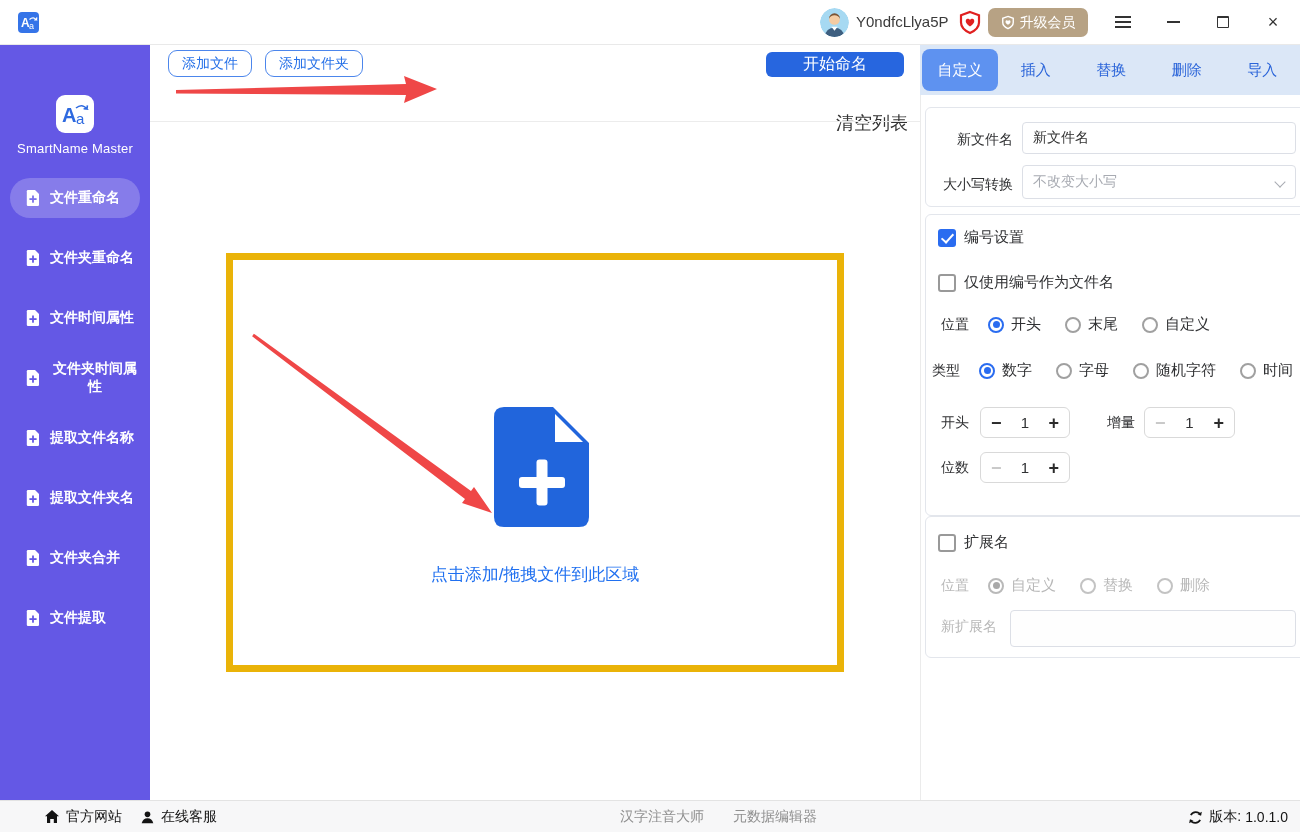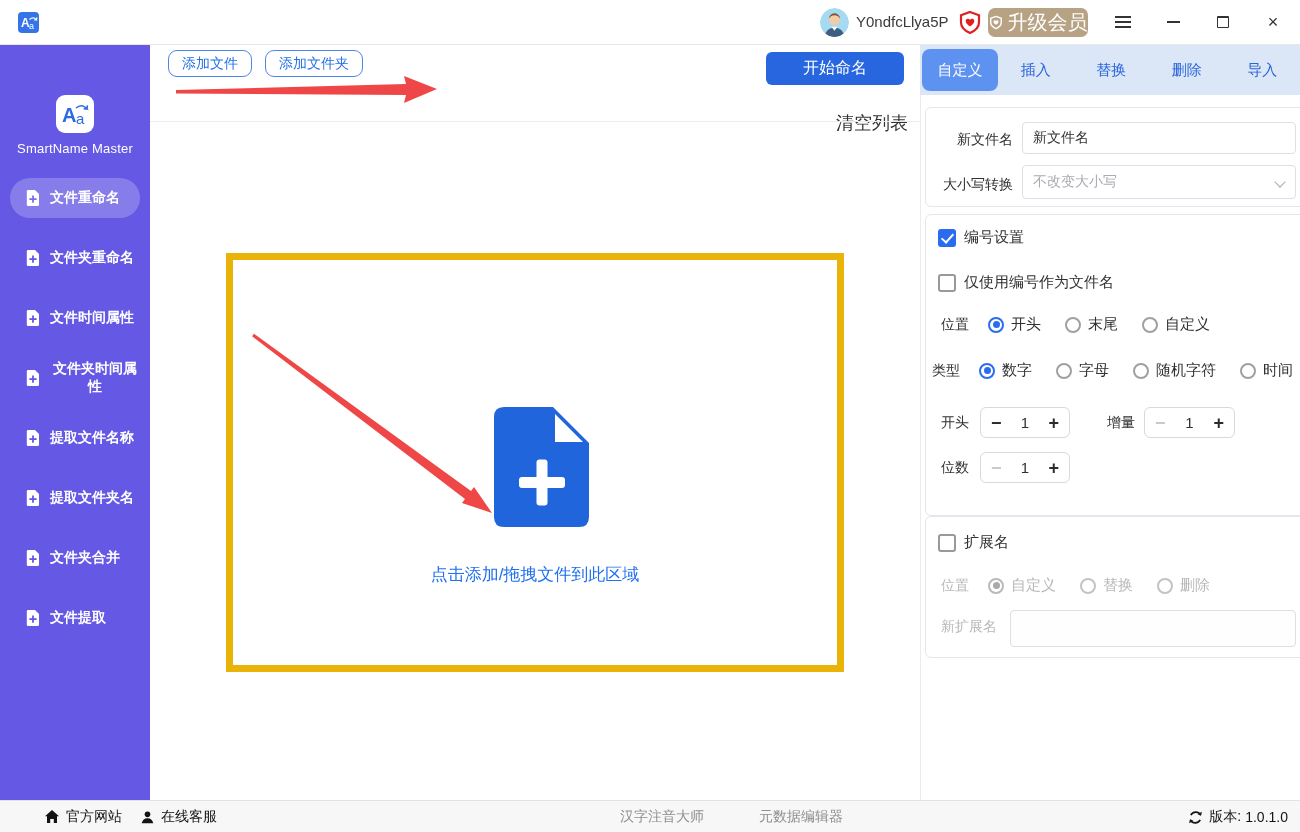--- a/index.html
+++ b/index.html
@@ -7,21 +7,21 @@
   body { position:relative; overflow:hidden; background:#fff; }
 
   
   .titlebar { position:absolute; left:0; top:0; width:1300px; height:45px; background:#fff; border-bottom:1px solid #e9e9e9; z-index:5; }
   .appicon { position:absolute; left:18px; top:12px; width:21px; height:21px; }
   .apptitle { position:absolute; left:46px; top:13px; font-size:15px; color:#141414; white-space:nowrap; }
   .avatar { position:absolute; left:820px; top:8px; width:29px; height:29px; border-radius:50%; overflow:hidden; cursor:pointer; }
   .username { position:absolute; left:856px; top:13px; font-size:15px; color:#3a3a3a; cursor:pointer; }
   .vipbadge { position:absolute; left:958px; top:10px; width:24px; height:25px; cursor:pointer; }
   .upgradebtn { position:absolute; left:988px; top:8px; width:100px; height:29px; background:#b7a284; border-radius:7px; color:#fff;
-                display:flex; align-items:center; justify-content:center; gap:5px; font-size:20px; cursor:pointer; }
+                display:flex; align-items:center; justify-content:center; gap:5px; font-size:14px; cursor:pointer; }
   .winctl { position:absolute; top:0; width:40px; height:44px; display:flex; align-items:center; justify-content:center; cursor:pointer; }
   .ctl-menu { left:1103px; }
   .ctl-min { left:1153px; }
   .ctl-max { left:1203px; }
   .ctl-close { left:1253px; }
   .bars { width:16px; height:12px; display:flex; flex-direction:column; justify-content:space-between; }
   .bars i { display:block; height:2px; background:#333; }
   .minbar { width:13px; height:2px; background:#333; }
   .maxbox { width:12px; height:12px; border:1.5px solid #333; border-top-width:2.5px; border-radius:1px; }
   .closex { font-size:18px; color:#333; line-height:1; }
@@ -41,21 +41,21 @@
   .sb-link { color:#8f8f8f; }
   .sb-ver { right:12px; }
 
   
   .main { position:absolute; left:150px; top:45px; width:770px; height:755px; background:#fff; }
   .toolbar-divider { position:absolute; left:150px; top:121px; width:770px; height:1px; background:#ececec; }
   .btn-outline { position:absolute; top:50px; height:27px; background:#fff; border:1px solid #4c86ec; border-radius:9px;
                  color:#2570e8; font-size:14px; display:flex; align-items:center; justify-content:center; cursor:pointer; }
   .btn-addfile { left:168px; width:84px; }
   .btn-addfolder { left:265px; width:98px; }
-  .btn-start { position:absolute; left:766px; top:52px; width:138px; height:33px; background:#2766df; border-radius:6px;
+  .btn-start { position:absolute; left:766px; top:52px; width:138px; height:25px; background:#2766df; border-radius:6px;
                color:#fff; font-size:16px; display:flex; align-items:center; justify-content:center; cursor:pointer; }
   .clearlist { position:absolute; left:836px; top:111px; width:64px; font-size:18px; color:#333; cursor:pointer; white-space:nowrap; }
 
   .dropzone { position:absolute; left:226px; top:253px; width:618px; height:419px; border:7px solid #eab308; background:#fff; cursor:pointer; }
   .dropicon { position:absolute; left:261px; top:147px; width:95px; height:120px; }
   .drophint { position:absolute; left:0; top:303px; width:100%; text-align:center; font-size:17px; color:#2070f0; }
 
   
   .arrows { position:absolute; left:0; top:0; z-index:40; pointer-events:none; }
 
@@ -380,21 +380,21 @@
         <svg width="15" height="15" viewBox="0 0 16 16">
           <circle cx="8" cy="4.6" r="3" fill="#141414"></circle>
           <path d="M1.8 14 q1.4-5.2 6.2-5.2 t6.2 5.2 z" fill="#141414"></path>
         </svg>
       </span>
     <span>在线客服</span>
   </div>
   <div class="sb-item sb-link" style="left:620px;">
     <span>汉字注音大师</span>
   </div>
-  <div class="sb-item sb-link" style="left:759px;">
+  <div class="sb-item sb-link" style="left:733px;">
     <span>元数据编辑器</span>
   </div>
   <div class="sb-item sb-ver">
     <span style="display:flex">
         <svg width="15" height="15" viewBox="0 0 16 16">
           <path d="M3 5.4 A6 6 0 0 1 13.4 5" stroke="#141414" stroke-width="1.8" fill="none"></path>
           <path d="M14.8 1.8 L13.9 6.2 L10.2 4.6 Z" fill="#141414"></path>
           <path d="M13 10.6 A6 6 0 0 1 2.6 11" stroke="#141414" stroke-width="1.8" fill="none"></path>
           <path d="M1.2 14.2 L2.1 9.8 L5.8 11.4 Z" fill="#141414"></path>
         </svg>

